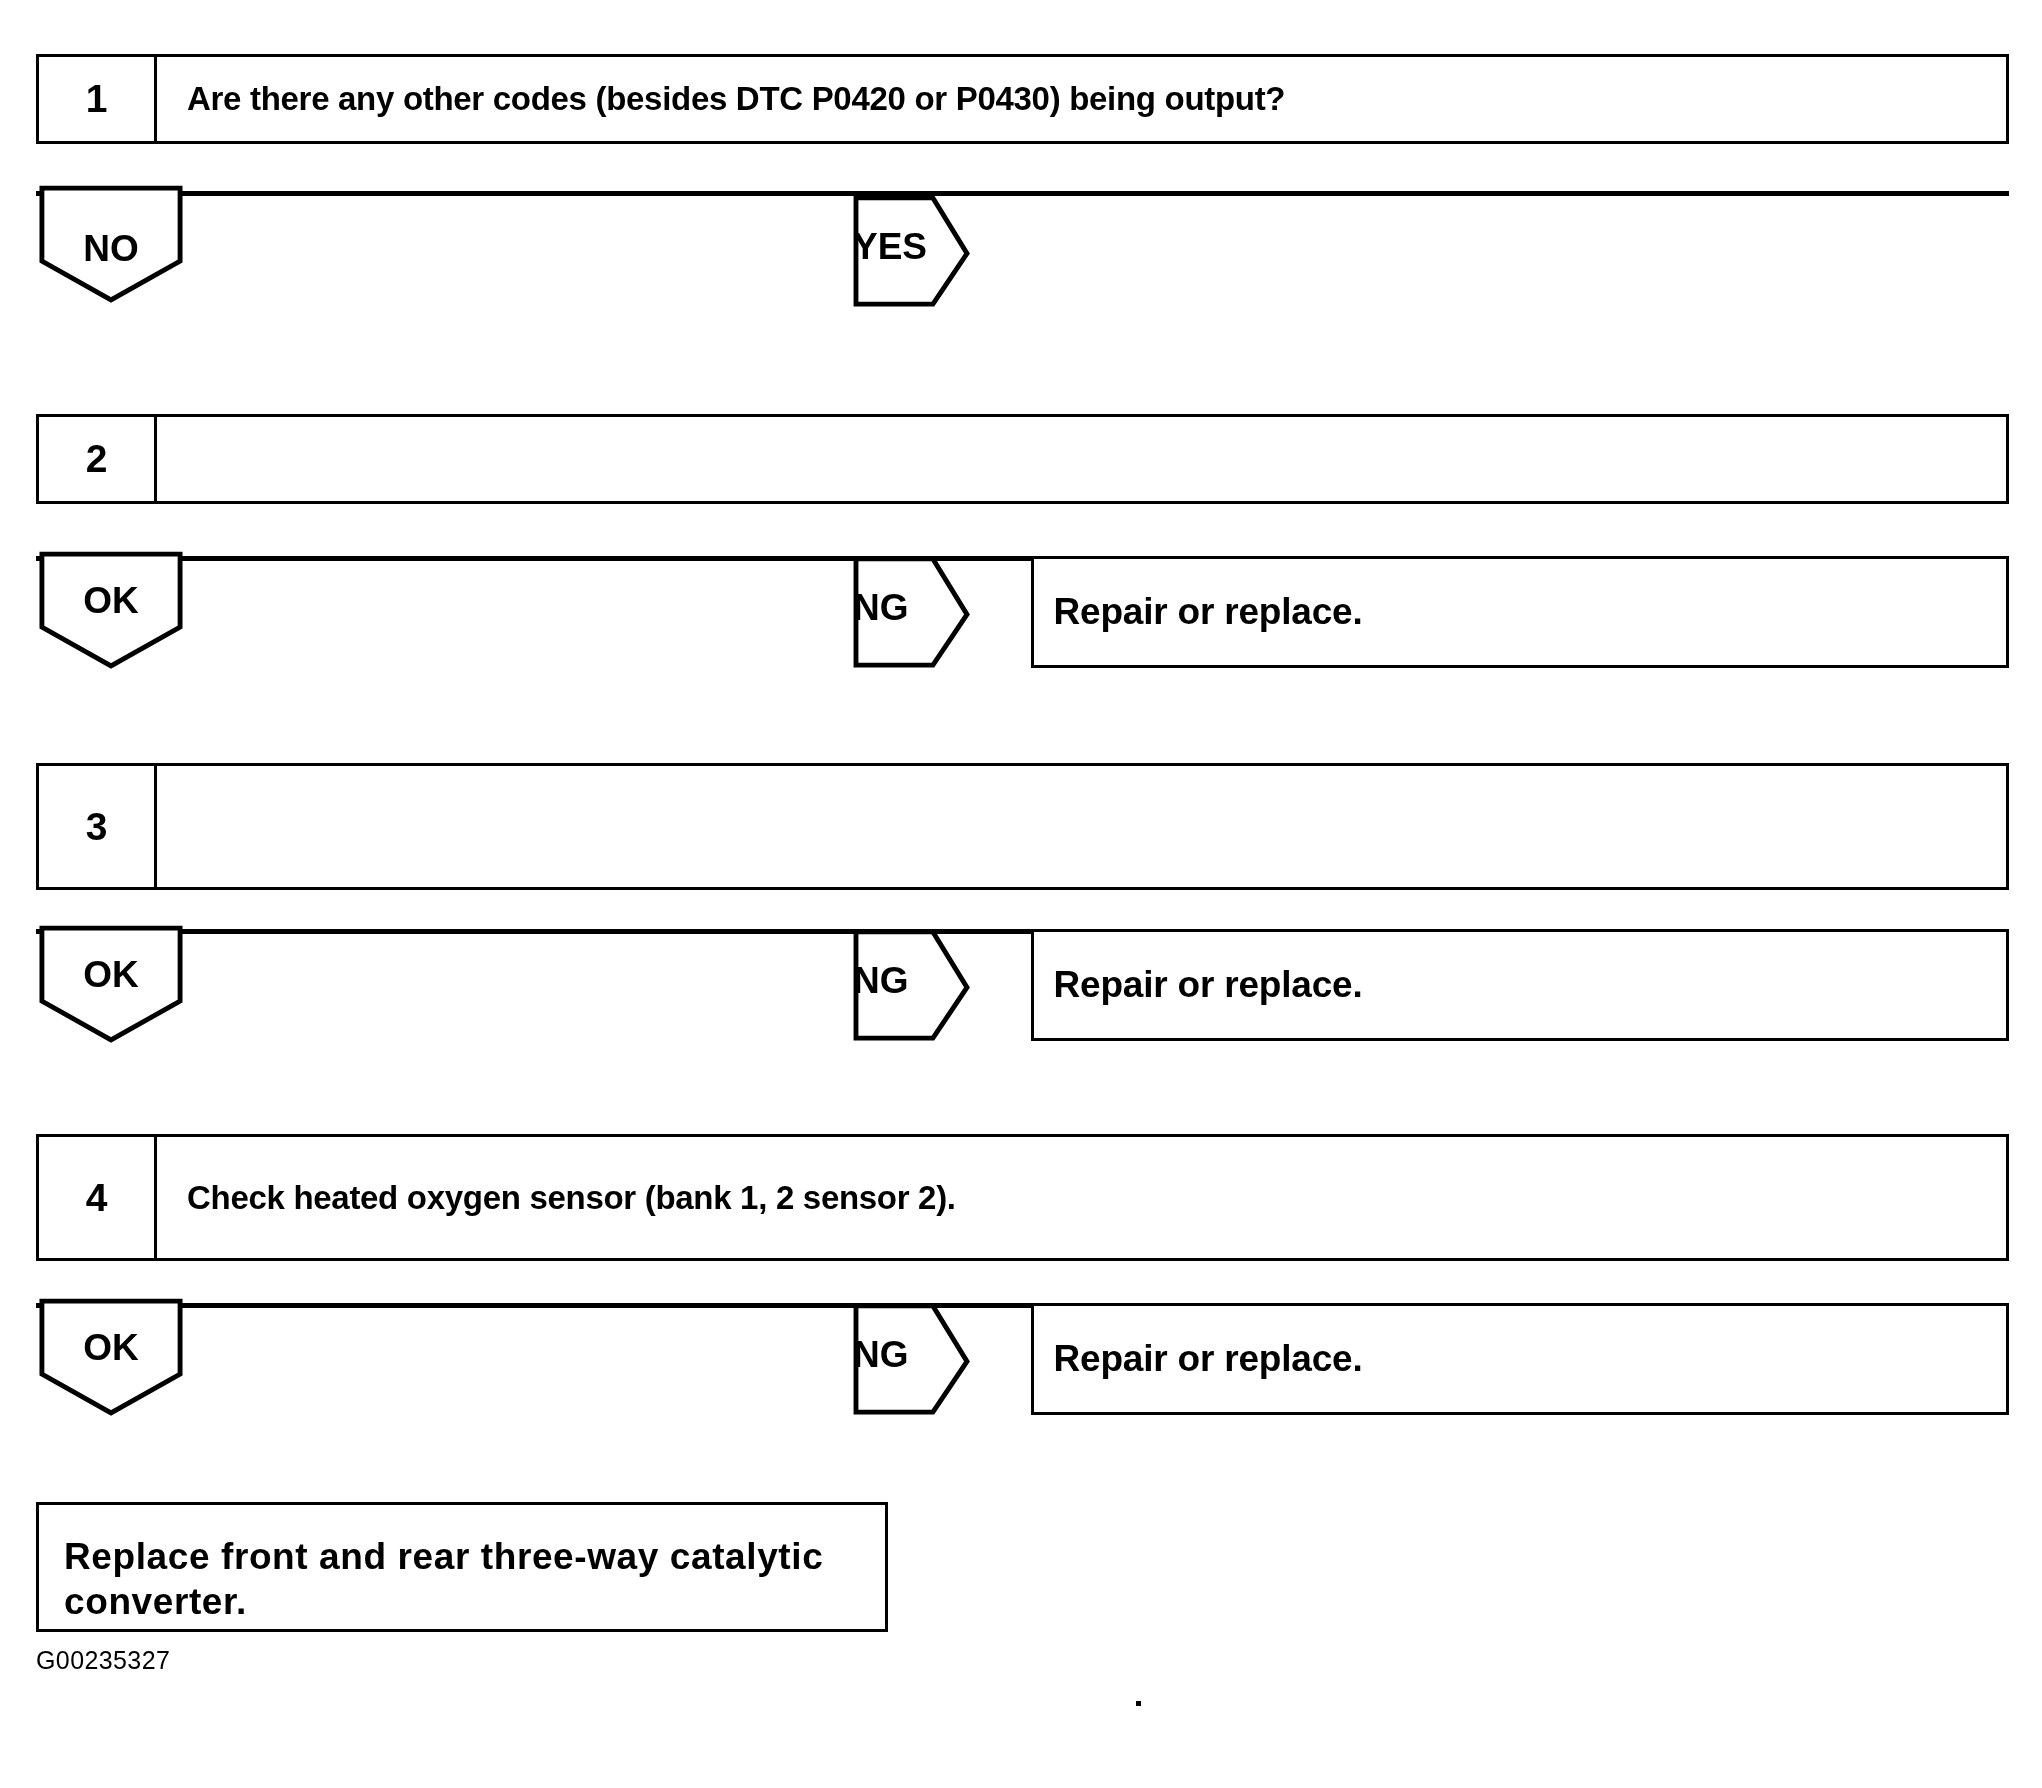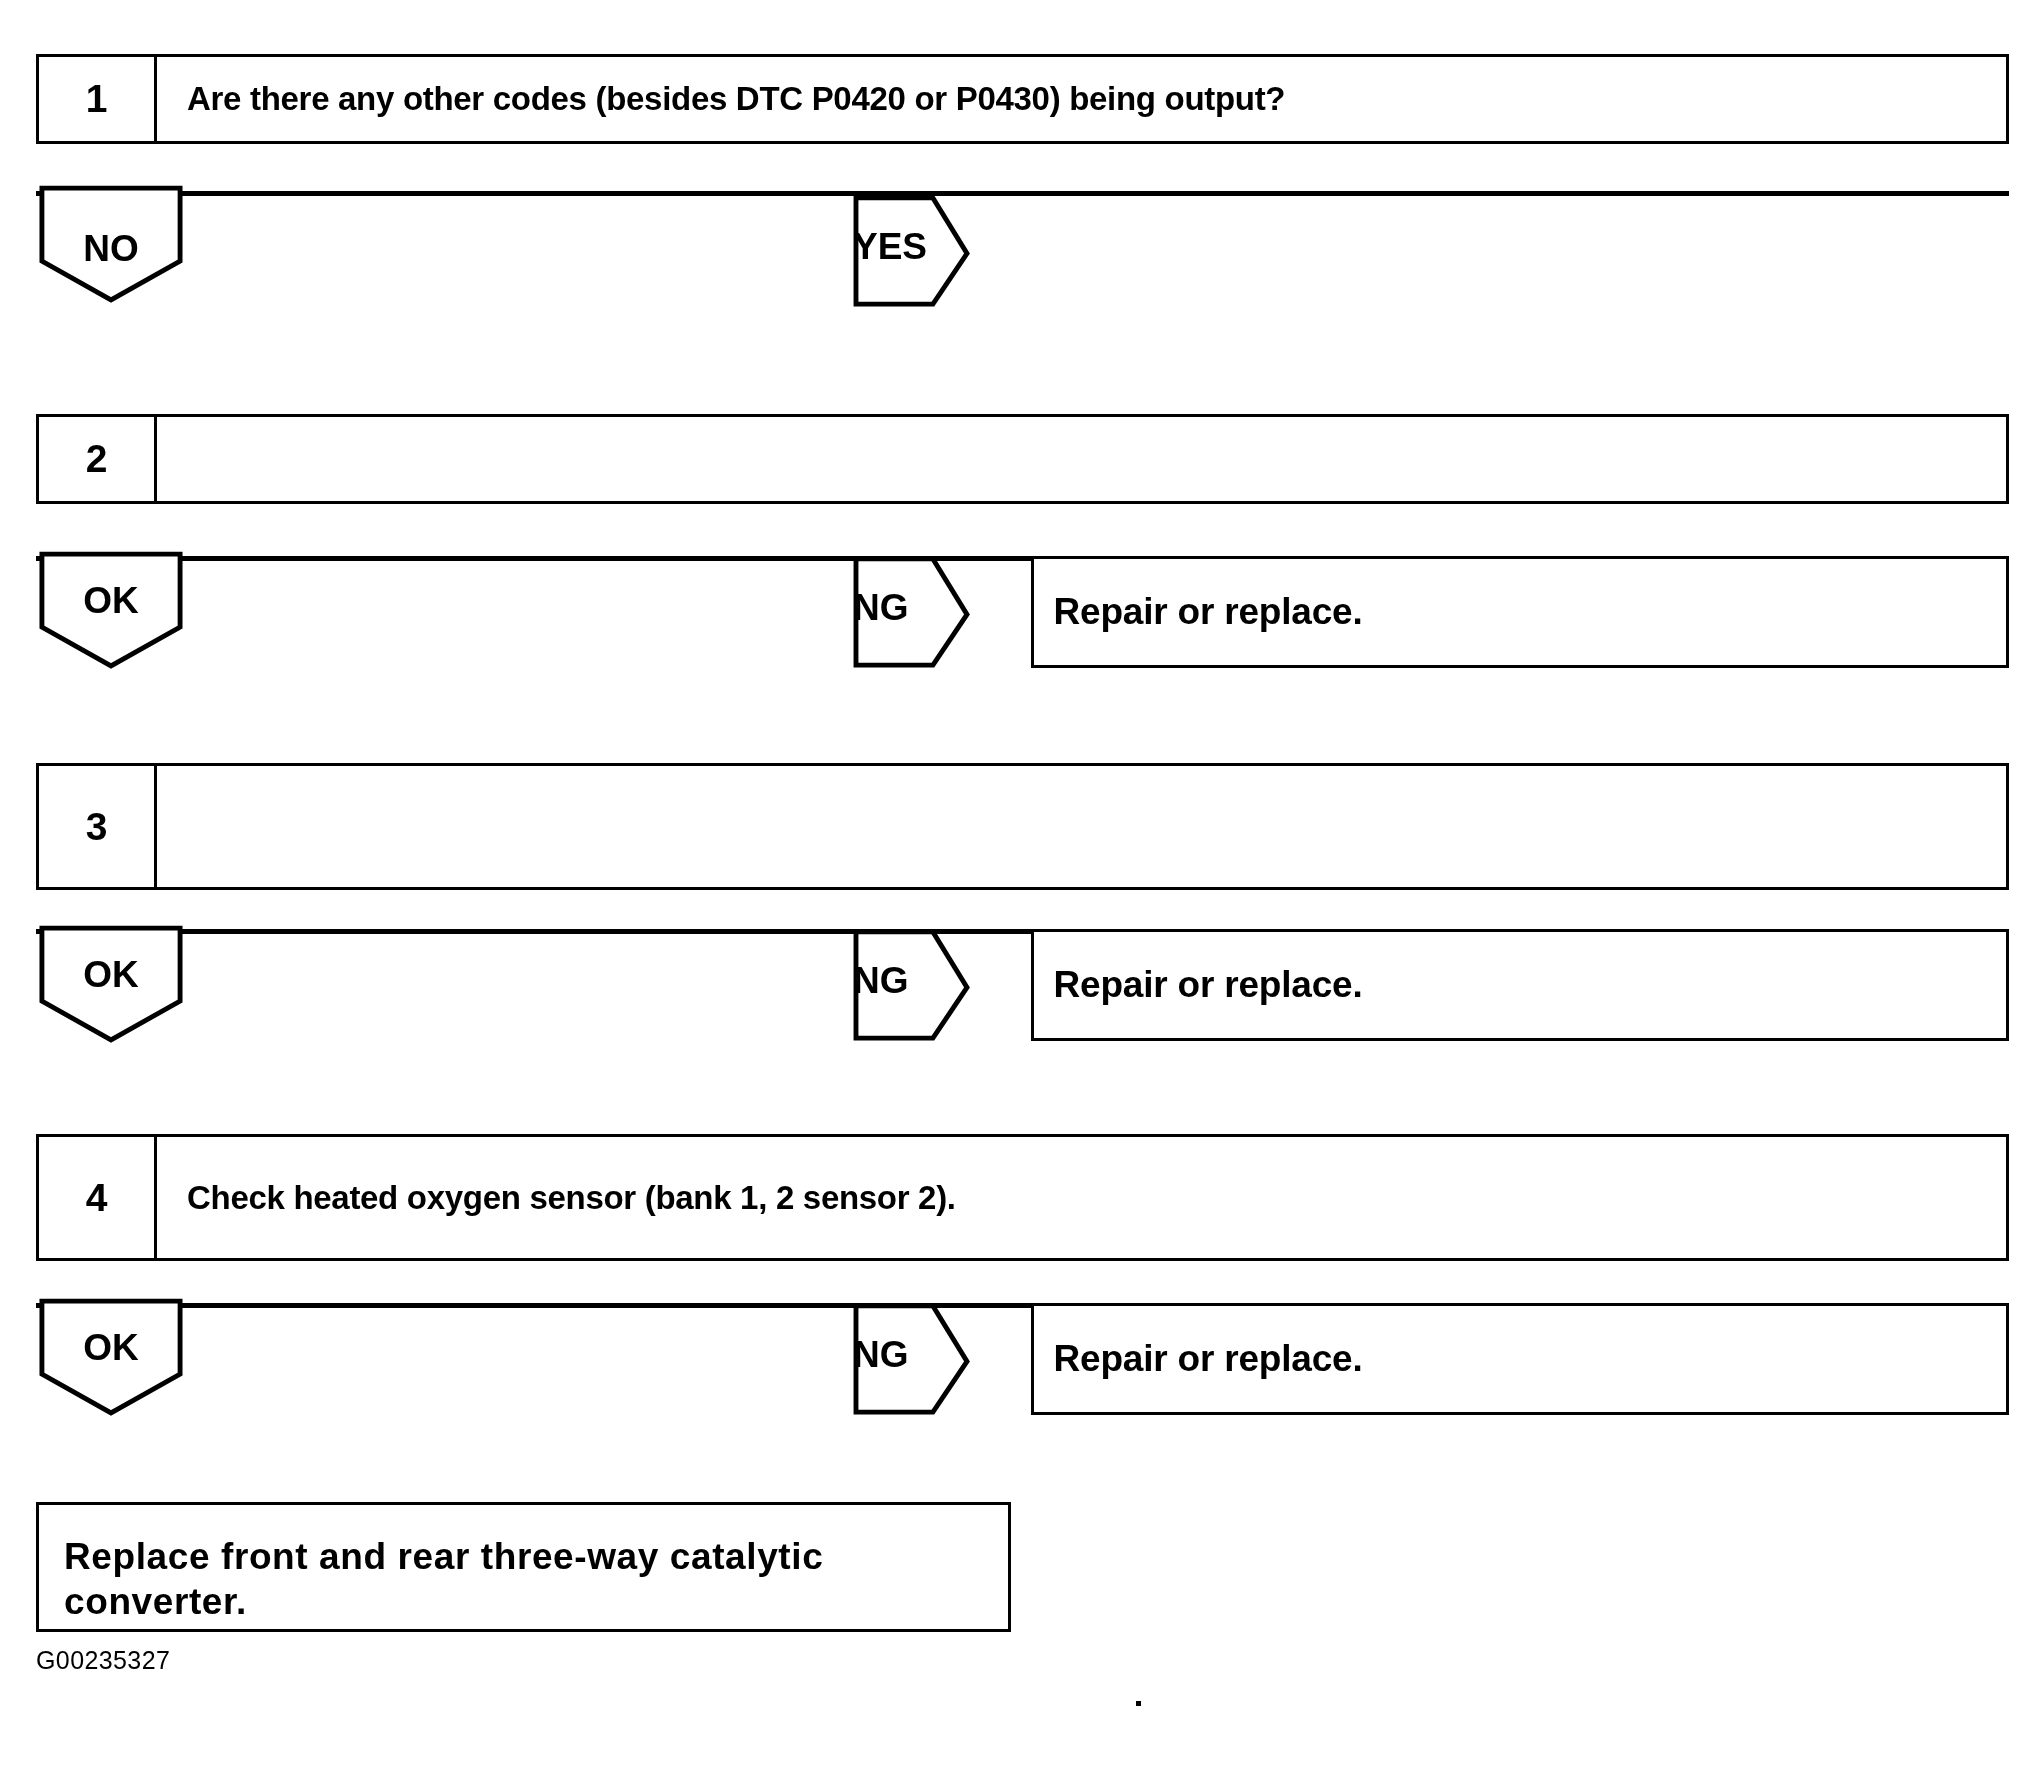--- a/index.html
+++ b/index.html
@@ -219,21 +219,21 @@
 
   <div class="right-flag" style="left:853px; top:1303px; width:117px; height:112px;">
     <svg width="117" height="112" viewBox="0 0 120 115">
       <polygon points="3,3 82,3 117,60 82,112 3,112" fill="#ffffff" stroke="#000000" stroke-width="5" stroke-linejoin="miter"></polygon>
     </svg>
     <div class="lbl" style="top:31px; width:93px;">NG</div>
   </div>
 
   <div class="abs result-box" style="left:1031px; top:1303px; width:978px; height:112px;">Repair or replace.</div>
 
-  <div class="abs terminal-box" style="left:36px; top:1502px; width:975px; height:130px;">
+  <div class="abs terminal-box" style="left:36px; top:1502px; width:852px; height:130px;">
     <div class="inner">
       <div>Replace front and rear three-way catalytic</div>
       <div>converter.</div>
     </div>
   </div>
 
   <div class="caption" style="left:36px; top:1646px;">G00235327</div>
 
   <div class="dot-mark" style="left:1136px; top:1701px;"></div>
 

